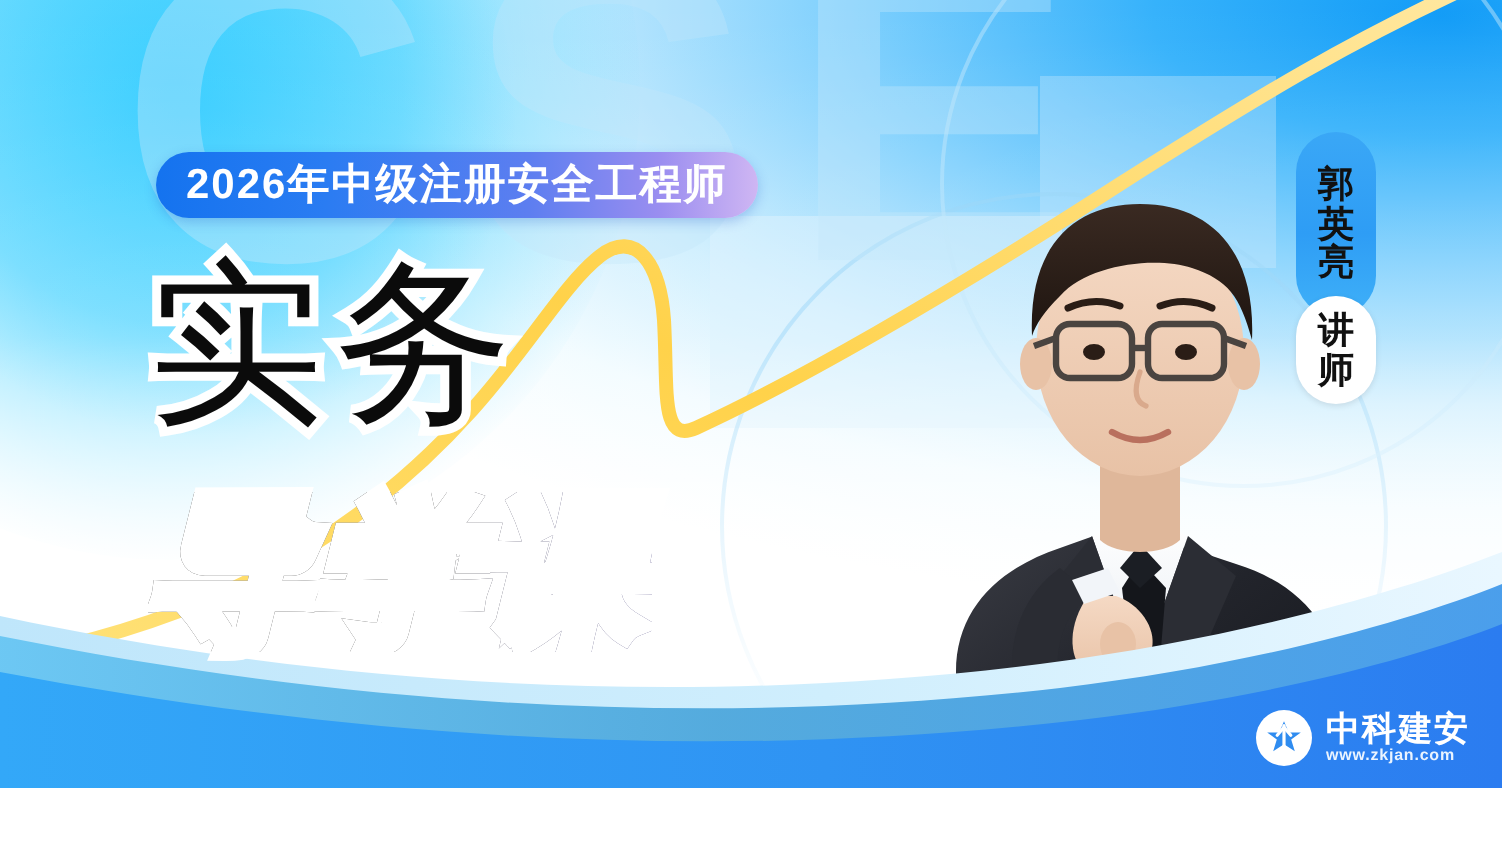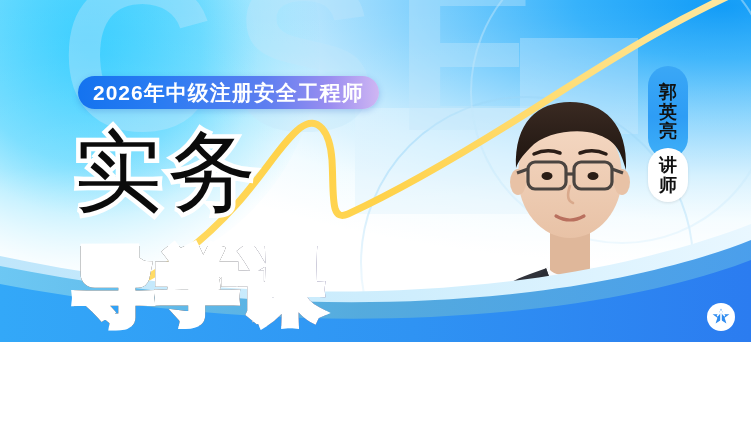--- a/index.html
+++ b/index.html
@@ -1,19 +1,19 @@
 <!DOCTYPE html>
 <html><head>
 <meta charset="utf-8">
 <style>
   html,body{margin:0;padding:0;background:#fff;}
   body{font-family:"Liberation Sans","DejaVu Sans",sans-serif;}
 
   .banner{
-    position:relative;width:751px;height:342px;overflow:hidden;
+    position:relative;width:751px;height:394px;overflow:hidden;
     background:
       radial-gradient(120% 95% at 96% 2%, #129cf7 0%, #36b2fb 16%, #7fd0fd 33%, #cdeefe 52%, #f0fbff 66%, #ffffff 80%),
       linear-gradient(160deg,#4fd3ff 0%,#9ce4fe 16%,#ddf5ff 34%,#ffffff 55%,#ffffff 100%);
   }
 
   
   .glow-tl{position:absolute;left:-150px;top:-190px;width:470px;height:470px;border-radius:50%;
     background:radial-gradient(circle at 50% 50%,#44d2ff 0%,#6edcff 35%,rgba(180,238,255,0) 72%);
     opacity:.92;}
   .glow-tl2{position:absolute;left:-70px;top:-110px;width:330px;height:330px;border-radius:50%;
@@ -50,21 +50,21 @@
     white-space:nowrap;}
 
   
   .h1{position:absolute;left:74px;top:128px;font-size:88px;font-weight:400;line-height:1;
     letter-spacing:6px;color:#0b0b0b;white-space:nowrap;
     -webkit-text-stroke:9px #fff;paint-order:stroke fill;}
   .h2{position:absolute;left:74px;top:246px;font-size:80px;font-weight:900;line-height:1;
     letter-spacing:4px;white-space:nowrap;
     -webkit-text-stroke:9px #fff;paint-order:stroke fill;
     background:linear-gradient(90deg,#0b0b0b 0%,#0b0b0b 58%,#171347 82%,#221a62 100%);
-    -webkit-background-clip:text;background-clip:text;color:transparent;}
+    -webkit-background-clip:text;background-clip:text;color:transparent;font-style:italic;}
 
   
   .pill-name{position:absolute;left:648px;top:66px;width:40px;height:92px;border-radius:20px;
     background:linear-gradient(180deg,#3aa7f6 0%,#2e9df5 55%,#3fb0f8 100%);
     display:flex;flex-direction:column;align-items:center;justify-content:center;gap:1px;}
   .pill-name b{color:#111;font-size:18px;font-weight:700;line-height:1.02;}
   .pill-role{position:absolute;left:648px;top:148px;width:40px;height:54px;border-radius:20px;
     background:#fff;display:flex;flex-direction:column;align-items:center;justify-content:center;gap:1px;
     box-shadow:0 1px 3px rgba(0,0,0,.10);}
   .pill-role b{color:#111;font-size:18px;font-weight:700;line-height:1.02;}
@@ -219,15 +219,19 @@
   </div>
 
   <div class="logo">
     <div class="logo-mark">
       <svg width="22" height="22" viewBox="0 0 22 22">
         <path d="M11,2.6 L13.4,8.2 L19.4,8.2 L14.6,11.8 L16.4,17.6 L11,14.1 L5.6,17.6 L7.4,11.8 L2.6,8.2 L8.6,8.2 Z" fill="#2f8cf0"></path>
         <path d="M11,4.8 L11,17.2" stroke="#ffffff" stroke-width="1.6" stroke-linecap="round"></path>
         <path d="M7.6,9.6 L11,5.6 L14.4,9.6" fill="none" stroke="#ffffff" stroke-width="1.6" stroke-linecap="round" stroke-linejoin="round"></path>
       </svg>
     </div>
+    <div class="logo-txt">
+      <div class="logo-cn">中科建安</div>
+      <div class="logo-url">www.zkjan.com</div>
+    </div>
   </div>
 
 </div>
 
 </body></html>

